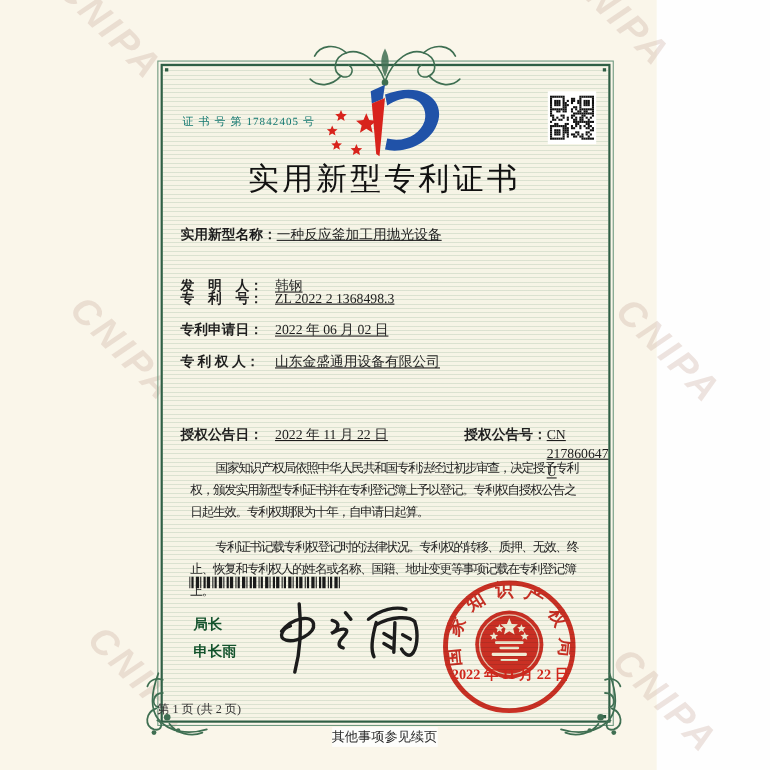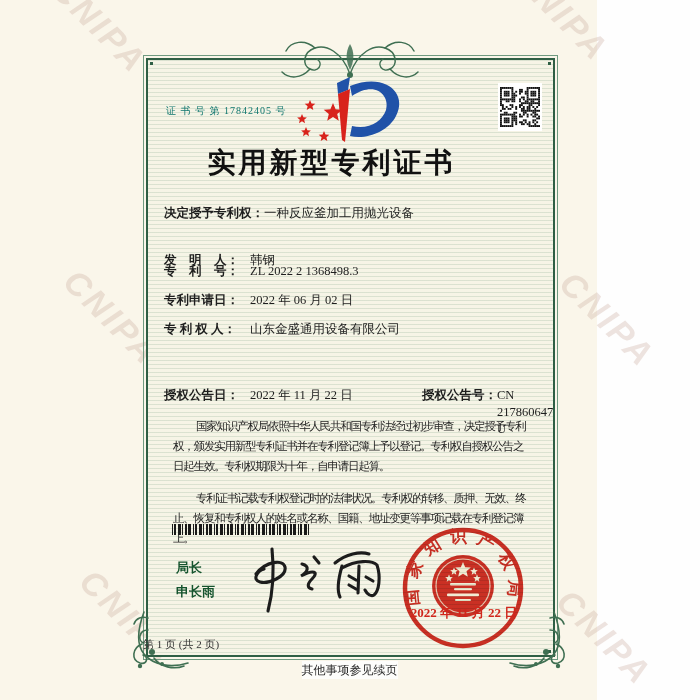--- a/index.html
+++ b/index.html
@@ -12,25 +12,25 @@
       color:rgba(198,164,152,0.30);transform:rotate(45deg);white-space:nowrap;pointer-events:none;}
   
   .frame-outer{position:absolute;left:143px;top:55px;width:413px;height:603px;
       border:1px solid #6f9a80;z-index:3;}
   .frame-inner{position:absolute;left:2px;top:2px;right:2px;bottom:2px;border:2px solid #2f5f45;
       background-color:#f6f4e6;
       background-image:repeating-linear-gradient(180deg,rgba(120,160,130,0.22) 0,rgba(120,160,130,0.22) 1px,rgba(0,0,0,0) 1px,rgba(0,0,0,0) 4px);}
   .cdot{position:absolute;width:3px;height:3px;background:#2f5f45;}
   
   .cert-no{position:absolute;left:166px;top:104px;z-index:5;font-size:10px;letter-spacing:1px;color:#0f766e;}
-  .title{position:absolute;left:125px;top:144px;width:413px;z-index:5;text-align:center;
-      font-size:28px;font-weight:bold;letter-spacing:3px;color:#111;}
+  .title{position:absolute;left:143px;top:144px;width:413px;z-index:5;text-align:center;
+      font-size:28px;font-weight:normal;letter-spacing:3px;color:#111;}
   .row{position:absolute;left:164px;width:380px;z-index:5;display:flex;font-size:12.5px;color:#1e1e1e;line-height:17px;}
   .flabel{font-weight:bold;min-width:86px;white-space:pre;flex:none;}
-  .fvalue{font-weight:500;}
+  .fvalue{font-weight:500;text-decoration:underline;}
   .fvalue.w1{width:168px;flex:none;}
   .paras{position:absolute;left:161px;top:404px;width:382px;z-index:5;
       font-size:11.5px;letter-spacing:-1.2px;line-height:20px;color:#242424;}
   .paras p{margin:12px;text-indent:2em;}
   .director{position:absolute;left:176px;top:556px;z-index:5;
       font-family:Liberation Sans, sans-serif;font-weight:bold;font-size:13px;color:#14532d;line-height:24px;}
   .page-no{position:absolute;left:143px;top:637px;width:386px;z-index:5;text-align:left;font-size:11px;color:#333;}
   .note{position:absolute;left:143px;top:662px;width:413px;z-index:5;text-align:center;font-size:12px;color:#2a2a2a;}
   .note span{background:#fdfdfb;padding:2px 0;}
   .seal-date{position:absolute;left:398px;top:604px;width:132px;z-index:7;text-align:center;
@@ -350,21 +350,21 @@
       <rect x="32" y="40" width="2" height="2" fill="#111"></rect>
       <rect x="34" y="40" width="2" height="2" fill="#111"></rect>
       <rect x="36" y="40" width="2" height="2" fill="#111"></rect>
       <rect x="38" y="40" width="2" height="2" fill="#111"></rect>
       <rect x="40" y="40" width="2" height="2" fill="#111"></rect>
     </svg>
 
   <div class="title">实用新型专利证书</div>
 
   <div class="row" style="top:205px">
-    <span class="flabel">决定授予专利权：</span>
+    <span class="flabel">实用新型名称：</span>
     <span class="fvalue">一种反应釜加工用抛光设备</span>
   </div>
   <div class="row" style="top:252px">
     <span class="flabel">发　明　人：</span>
     <span class="fvalue">韩钢</span>
   </div>
   <div class="row" style="top:263px">
     <span class="flabel">专　利　号：</span>
     <span class="fvalue">ZL 2022 2 1368498.3</span>
   </div>

